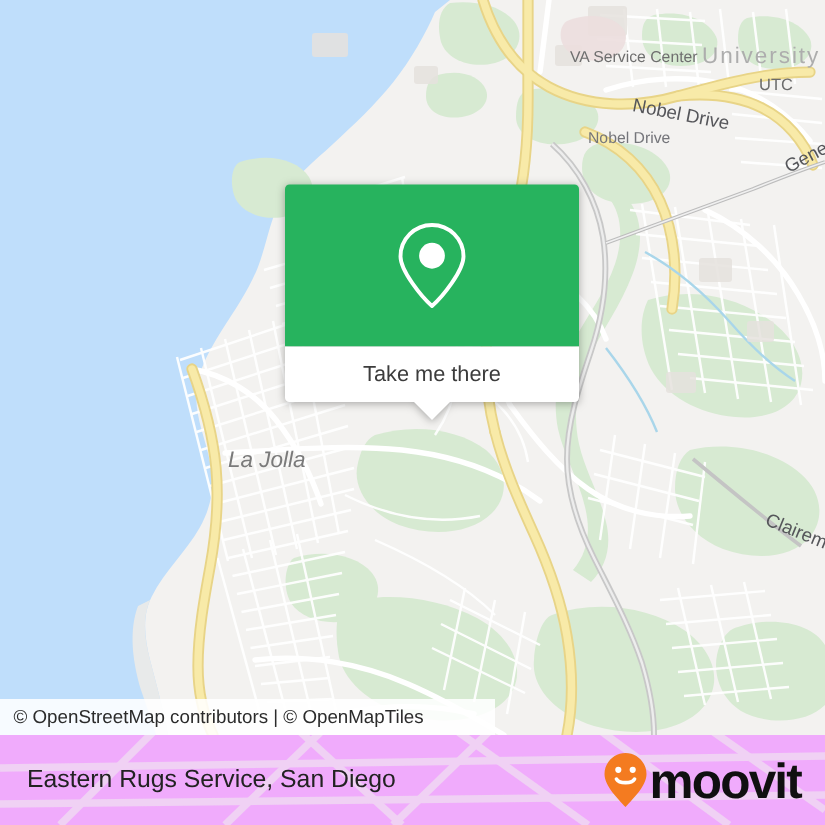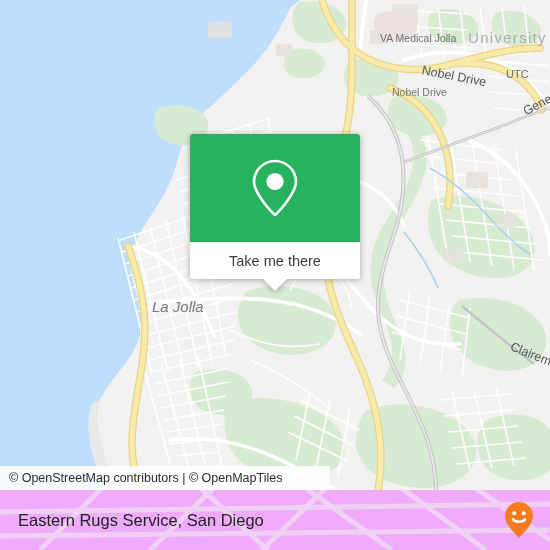--- a/index.html
+++ b/index.html
@@ -59,22 +59,22 @@
   }
   .lbl-shield {
     font-size: 9px;
     color: #6b6b6b;
   }
 
   
   #popup {
     position: absolute;
     left: 190px;
-    top: 134px;
-    width: 170px;
+    top: 123px;
+    width: 196px;
     filter: drop-shadow(0 1px 3px rgba(0,0,0,0.32));
   }
   #popup-top {
     height: 108px;
     border-radius: 3px 3px 0 0;
     display: flex;
     align-items: center;
     justify-content: center;
   }
   #popup-bottom {
@@ -396,29 +396,29 @@
           <rect x="208" y="22" width="24" height="16" rx="2"></rect>
           <rect x="276" y="44" width="16" height="12" rx="2"></rect>
           <rect x="444" y="248" width="20" height="14" rx="2"></rect>
         </g>
         <g fill="#ecdede" opacity="0.9">
           <path d="M378,14 C392,8 410,10 416,20 C420,28 414,38 402,40 C388,42 376,36 374,26 C373,20 375,16 378,14 Z"></path>
         </g>
       </g>
     </svg>
 
-    <div class="maplabel lbl-poi" style="left:380px; top:32px;">VA Medical Jolla</div>
+    <div class="maplabel lbl-poi" style="left:380px; top:32px;">VA Service Center</div>
 
     <div class="maplabel lbl-neighborhood" style="left:468px; top:29px;">University City</div>
 
     <div class="maplabel lbl-road" style="left:422px; top:63px; transform: rotate(11deg); transform-origin: left center;">Nobel Drive</div>
 
     <div class="maplabel lbl-road-small" style="left:392px; top:86px;">Nobel Drive</div>
 
-    <div class="maplabel lbl-shield" style="left:506px; top:68px; font-size:11px;">UTC</div>
+    <div class="maplabel lbl-shield" style="left:506px; top:51px; font-size:11px;">UTC</div>
 
     <div class="maplabel lbl-road" style="left:524px; top:105px; transform: rotate(-28deg); transform-origin: left center;">Genes</div>
 
     <div class="maplabel lbl-place" style="left:152px; top:298px;font-style:italic;">La Jolla</div>
 
     <div class="maplabel lbl-road" style="left:511px; top:339px; transform: rotate(22deg); transform-origin: left center;">Clairem</div>
 
     <div id="popup">
       <div id="popup-top" style="background:#27b35e;">
         <svg width="50" height="62" viewBox="0 0 50 62">
@@ -454,16 +454,17 @@
 
     <div id="footer-title">Eastern Rugs Service, San Diego</div>
 
     <div id="brand">
       <svg width="30" height="38" viewBox="0 0 30 38">
         <path d="M15 1 C7.3 1 1 7.3 1 15 C1 23 10 31.5 15 37 C20 31.5 29 23 29 15 C29 7.3 22.7 1 15 1 Z" fill="#f47b20"></path>
         <circle cx="10.2" cy="12.2" r="2.05" fill="#ffffff"></circle>
         <circle cx="19.8" cy="12.2" r="2.05" fill="#ffffff"></circle>
         <path d="M9 18.4 C10.9 21.6 19.1 21.6 21 18.4" fill="none" stroke="#ffffff" stroke-width="2.5" stroke-linecap="round"></path>
       </svg>
+      <span id="brand-wordmark">moovit</span>
     </div>
   </div>
 
 </div>
 
 </body></html>

